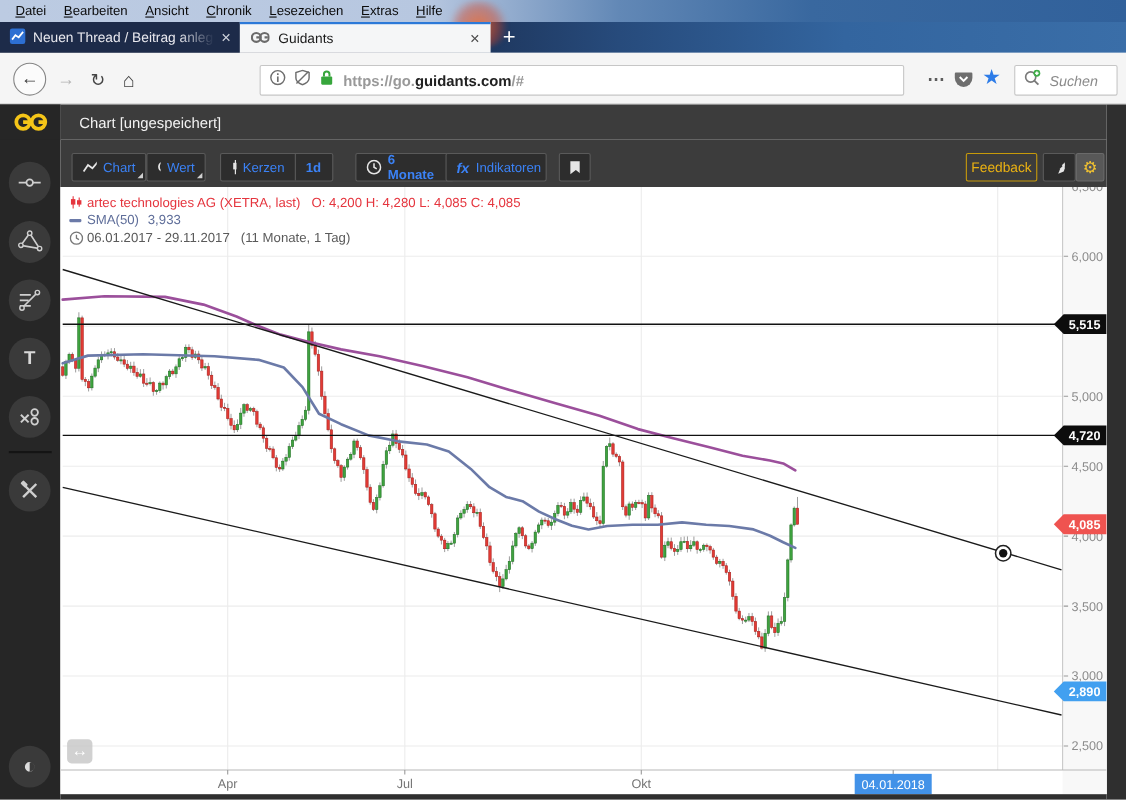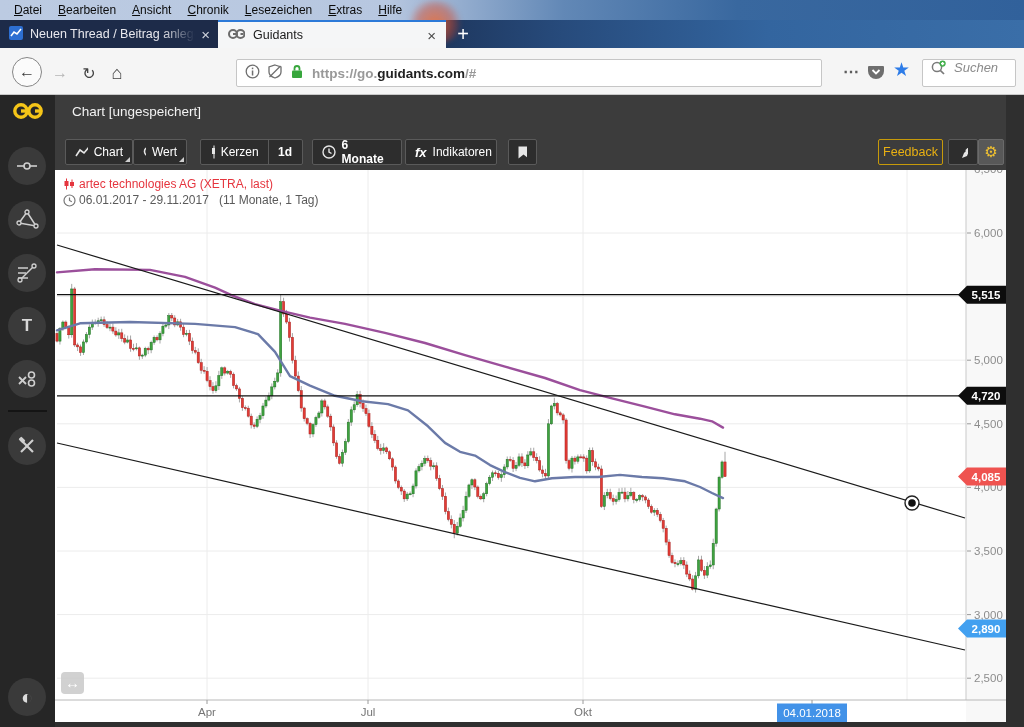--- a/index.html
+++ b/index.html
@@ -26,33 +26,33 @@
   .tab-close{font-size:15px;line-height:1;cursor:pointer;}
   .newtab{left:452px;top:24px;width:22px;height:22px;color:#fff;font-size:20px;line-height:20px;text-align:center;cursor:pointer;}
   .navbar{left:0;top:48px;width:1024px;height:47px;background:#f5f5f5;border-bottom:1px solid #c9c9c9;box-sizing:border-box;}
   .navbtn{top:58px;width:30px;height:30px;display:flex;align-items:center;justify-content:center;}
   .back-circle{left:12px;width:30px;height:30px;border:1.5px solid #868686;border-radius:50%;box-sizing:border-box;
     display:flex;align-items:center;justify-content:center;background:#fbfbfb;}
   .urlbox{left:236px;top:59px;width:586px;height:28px;background:#fff;border:1px solid #c6c6c6;border-radius:2px;
     box-sizing:border-box;display:flex;align-items:center;padding:0 8px;font-weight:bold;}
   .url-text{font-size:13.5px;margin-left:8px;white-space:nowrap;}
   .searchbox{left:922px;top:59px;width:94px;height:28px;background:#fff;border:1px solid #c6c6c6;border-radius:2px;
-    box-sizing:border-box;display:flex;padding:0 7px;}
+    box-sizing:border-box;display:flex;align-items:center;padding:0 7px;}
   .search-ph{font-size:13px;font-style:italic;color:#8a8a8a;margin-left:6px;}
   
   .app-right-strip{left:1006px;top:95px;width:18px;height:632px;background:#2f2f2f;}
   .sidebar{left:0;top:95px;width:55px;height:632px;background:#262626;}
   .side-circle{left:8px;width:38px;height:38px;border-radius:50%;background:#3a3a3a;
     display:flex;align-items:center;justify-content:center;cursor:pointer;}
   .side-div{left:8px;width:39px;height:0;border-top:2px solid #141414;}
   .appheader{left:55px;top:95px;width:951px;height:32px;background:#3c3c3c;display:flex;align-items:center;}
   .app-title{color:#f2f2f2;font-size:13.5px;margin-left:17px;}
   .toolbar{left:55px;top:127px;width:951px;height:43px;background:#3c3c3c;}
   .tbtn{position:absolute;top:12px;height:26px;background:#2d2d2d;border:1px solid #5a5a5a;border-radius:2px;
-    color:#ffffff;font-size:12px;display:flex;align-items:center;box-sizing:border-box;padding:0 9px;cursor:pointer;}
+    color:#3b82f6;font-size:12px;display:flex;align-items:center;box-sizing:border-box;padding:0 9px;cursor:pointer;}
   .tbtn .lbl{margin-left:6px;}
   .corner{position:absolute;right:2px;bottom:2px;width:0;height:0;
     border-left:5px solid transparent;border-bottom:5px solid #cfcfcf;}
   .seg-sep{width:1px;align-self:stretch;background:#5a5a5a;margin:0 0 0 9px;}
   .feedback{color:#eab112;border-color:#c79a0a;background:transparent;font-size:12.5px;justify-content:center;}
   .gearbtn{background:#585858;border-color:#6a6a6a;color:#f2c230;font-size:15px;justify-content:center;padding:0;}
   
   .chart-wrap{left:55px;top:170px;width:951px;height:552px;background:#fff;}
   .chart-bottom{left:55px;top:722px;width:951px;height:5px;background:#2f2f2f;}
   svg text{font-family:"Liberation Sans",sans-serif;}
@@ -244,21 +244,21 @@
       <svg width="14" height="14">
         <line x1="4" y1="0.5" x2="4" y2="13.5" stroke="#e6e6e6" stroke-width="1.1"></line>
         <rect x="2" y="3" width="4" height="6" fill="#e6e6e6"></rect>
         <line x1="10" y1="0.5" x2="10" y2="13.5" stroke="#e6e6e6" stroke-width="1.1"></line>
         <rect x="8" y="5" width="4" height="6" fill="#2d2d2d" stroke="#e6e6e6" stroke-width="1.2"></rect>
         </svg>
       <span class="lbl">Kerzen</span>
       <span class="seg-sep"></span>
       <span style="padding:0 10px;font-weight:bold">1d</span>
     </div>
-    <div class="tbtn" style="left:257px;width:90px">
+    <div class="tbtn" style="left:268px;width:90px">
       <svg width="14" height="14">
           <circle cx="7" cy="7" r="6" fill="none" stroke="#e6e6e6" stroke-width="1.4"></circle>
           <polyline points="7,3.5 7,7 9.5,8.5" fill="none" stroke="#e6e6e6" stroke-width="1.4"></polyline>
         </svg>
       <span class="lbl" style="font-weight:bold">6 Monate</span>
     </div>
     <div class="tbtn" style="left:350px;width:92px">
       <span style="font-style:italic;font-weight:bold;font-size:13px">fx</span>
       <span class="lbl">Indikatoren</span>
     </div>
@@ -820,20 +820,28 @@
     <div class="leg-row" style="color:#e5353e">
       <span class="leg-ic">
         <svg width="12" height="12">
             <line x1="3.5" y1="0.5" x2="3.5" y2="11.5" stroke="#e5353e" stroke-width="1"></line>
             <rect x="1.5" y="3" width="4" height="5" fill="#e5353e"></rect>
             <line x1="9" y1="1.5" x2="9" y2="10" stroke="#e5353e" stroke-width="1"></line>
             <rect x="7" y="4" width="4" height="4" fill="#e5353e"></rect>
           </svg>
       </span>
       <span>artec technologies AG (XETRA, last)</span>
+      <span style="margin-left:10px">O: 4,200  H: 4,280  L: 4,085  C: 4,085</span>
+    </div>
+    <div class="leg-row" style="color:#5e6d99">
+      <span class="leg-ic">
+          <span class="dash" style="background:#6b7aa8"></span>
+        </span>
+      <span>SMA(50)</span>
+      <span style="margin-left:8px">3,933</span>
     </div>
     <div class="leg-row" style="color:#5a5a5a">
       <span class="leg-ic">
         <svg width="13" height="13">
             <circle cx="6.5" cy="6.5" r="5.5" fill="none" stroke="#777" stroke-width="1.2"></circle>
             <polyline points="6.5,3.5 6.5,6.5 8.8,7.8" fill="none" stroke="#777" stroke-width="1.2"></polyline>
           </svg>
       </span>
       <span>06.01.2017 - 29.11.2017</span>
       <span style="margin-left:10px">(11 Monate, 1 Tag)</span>

